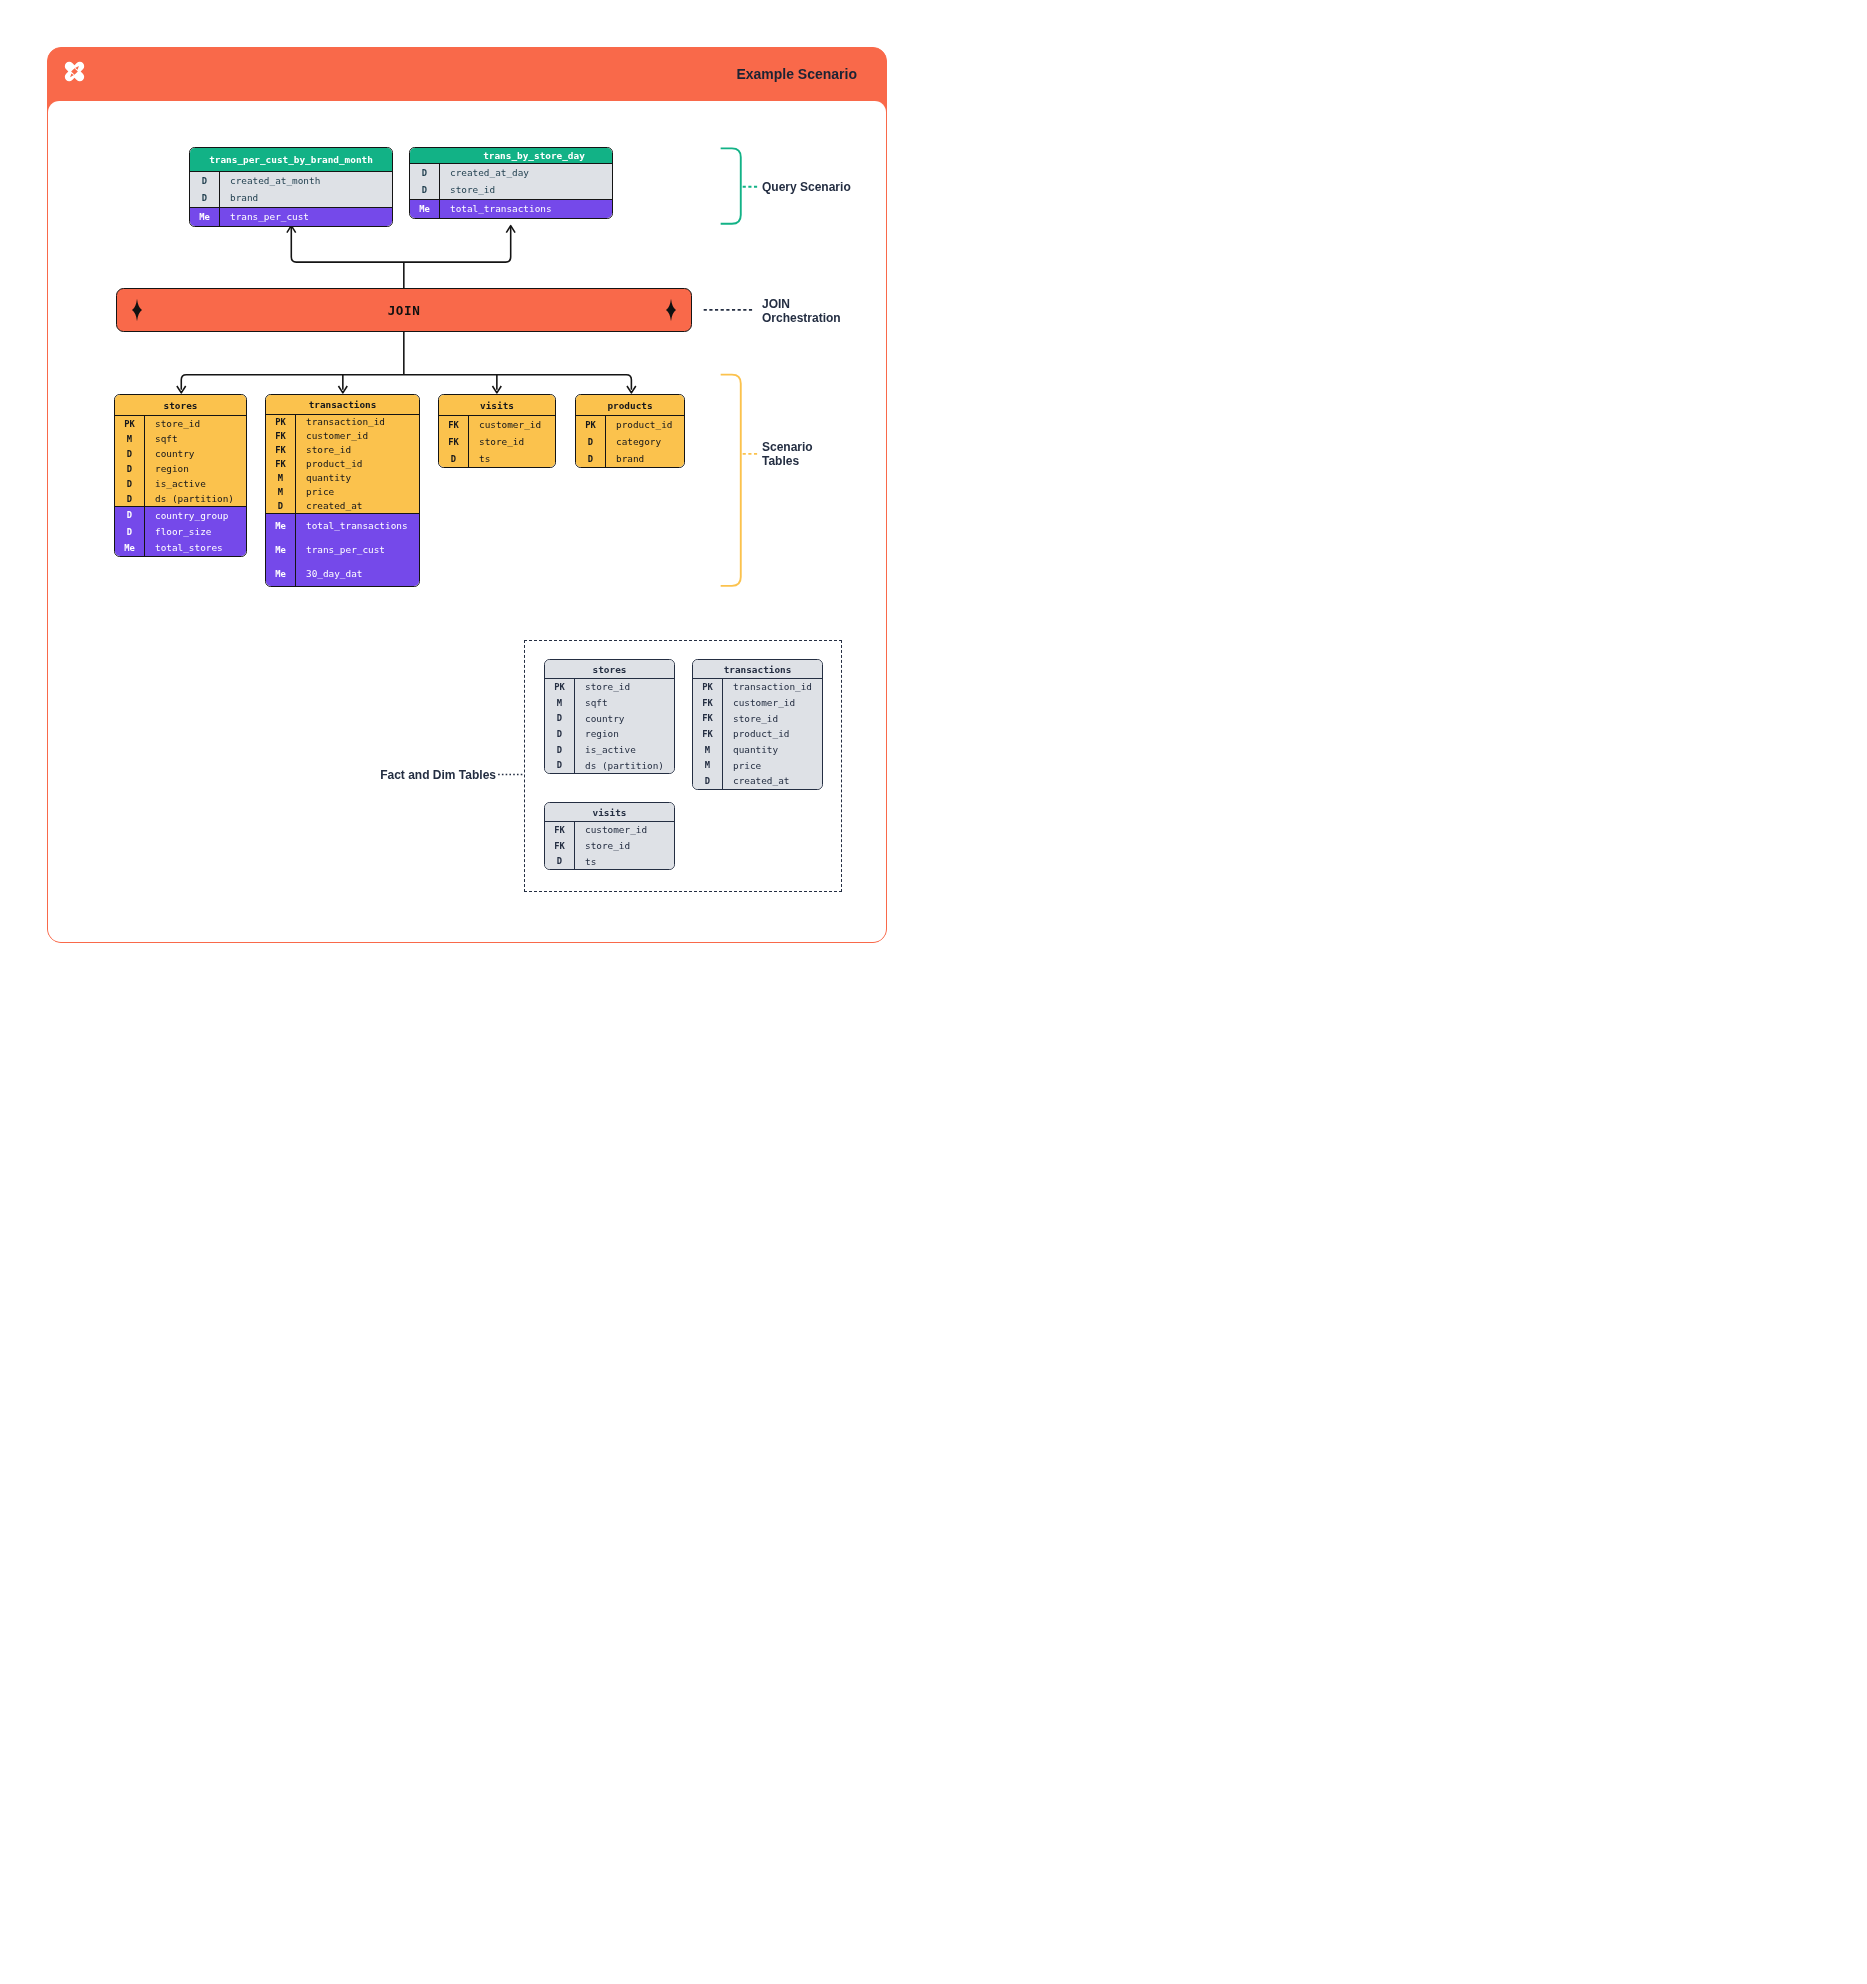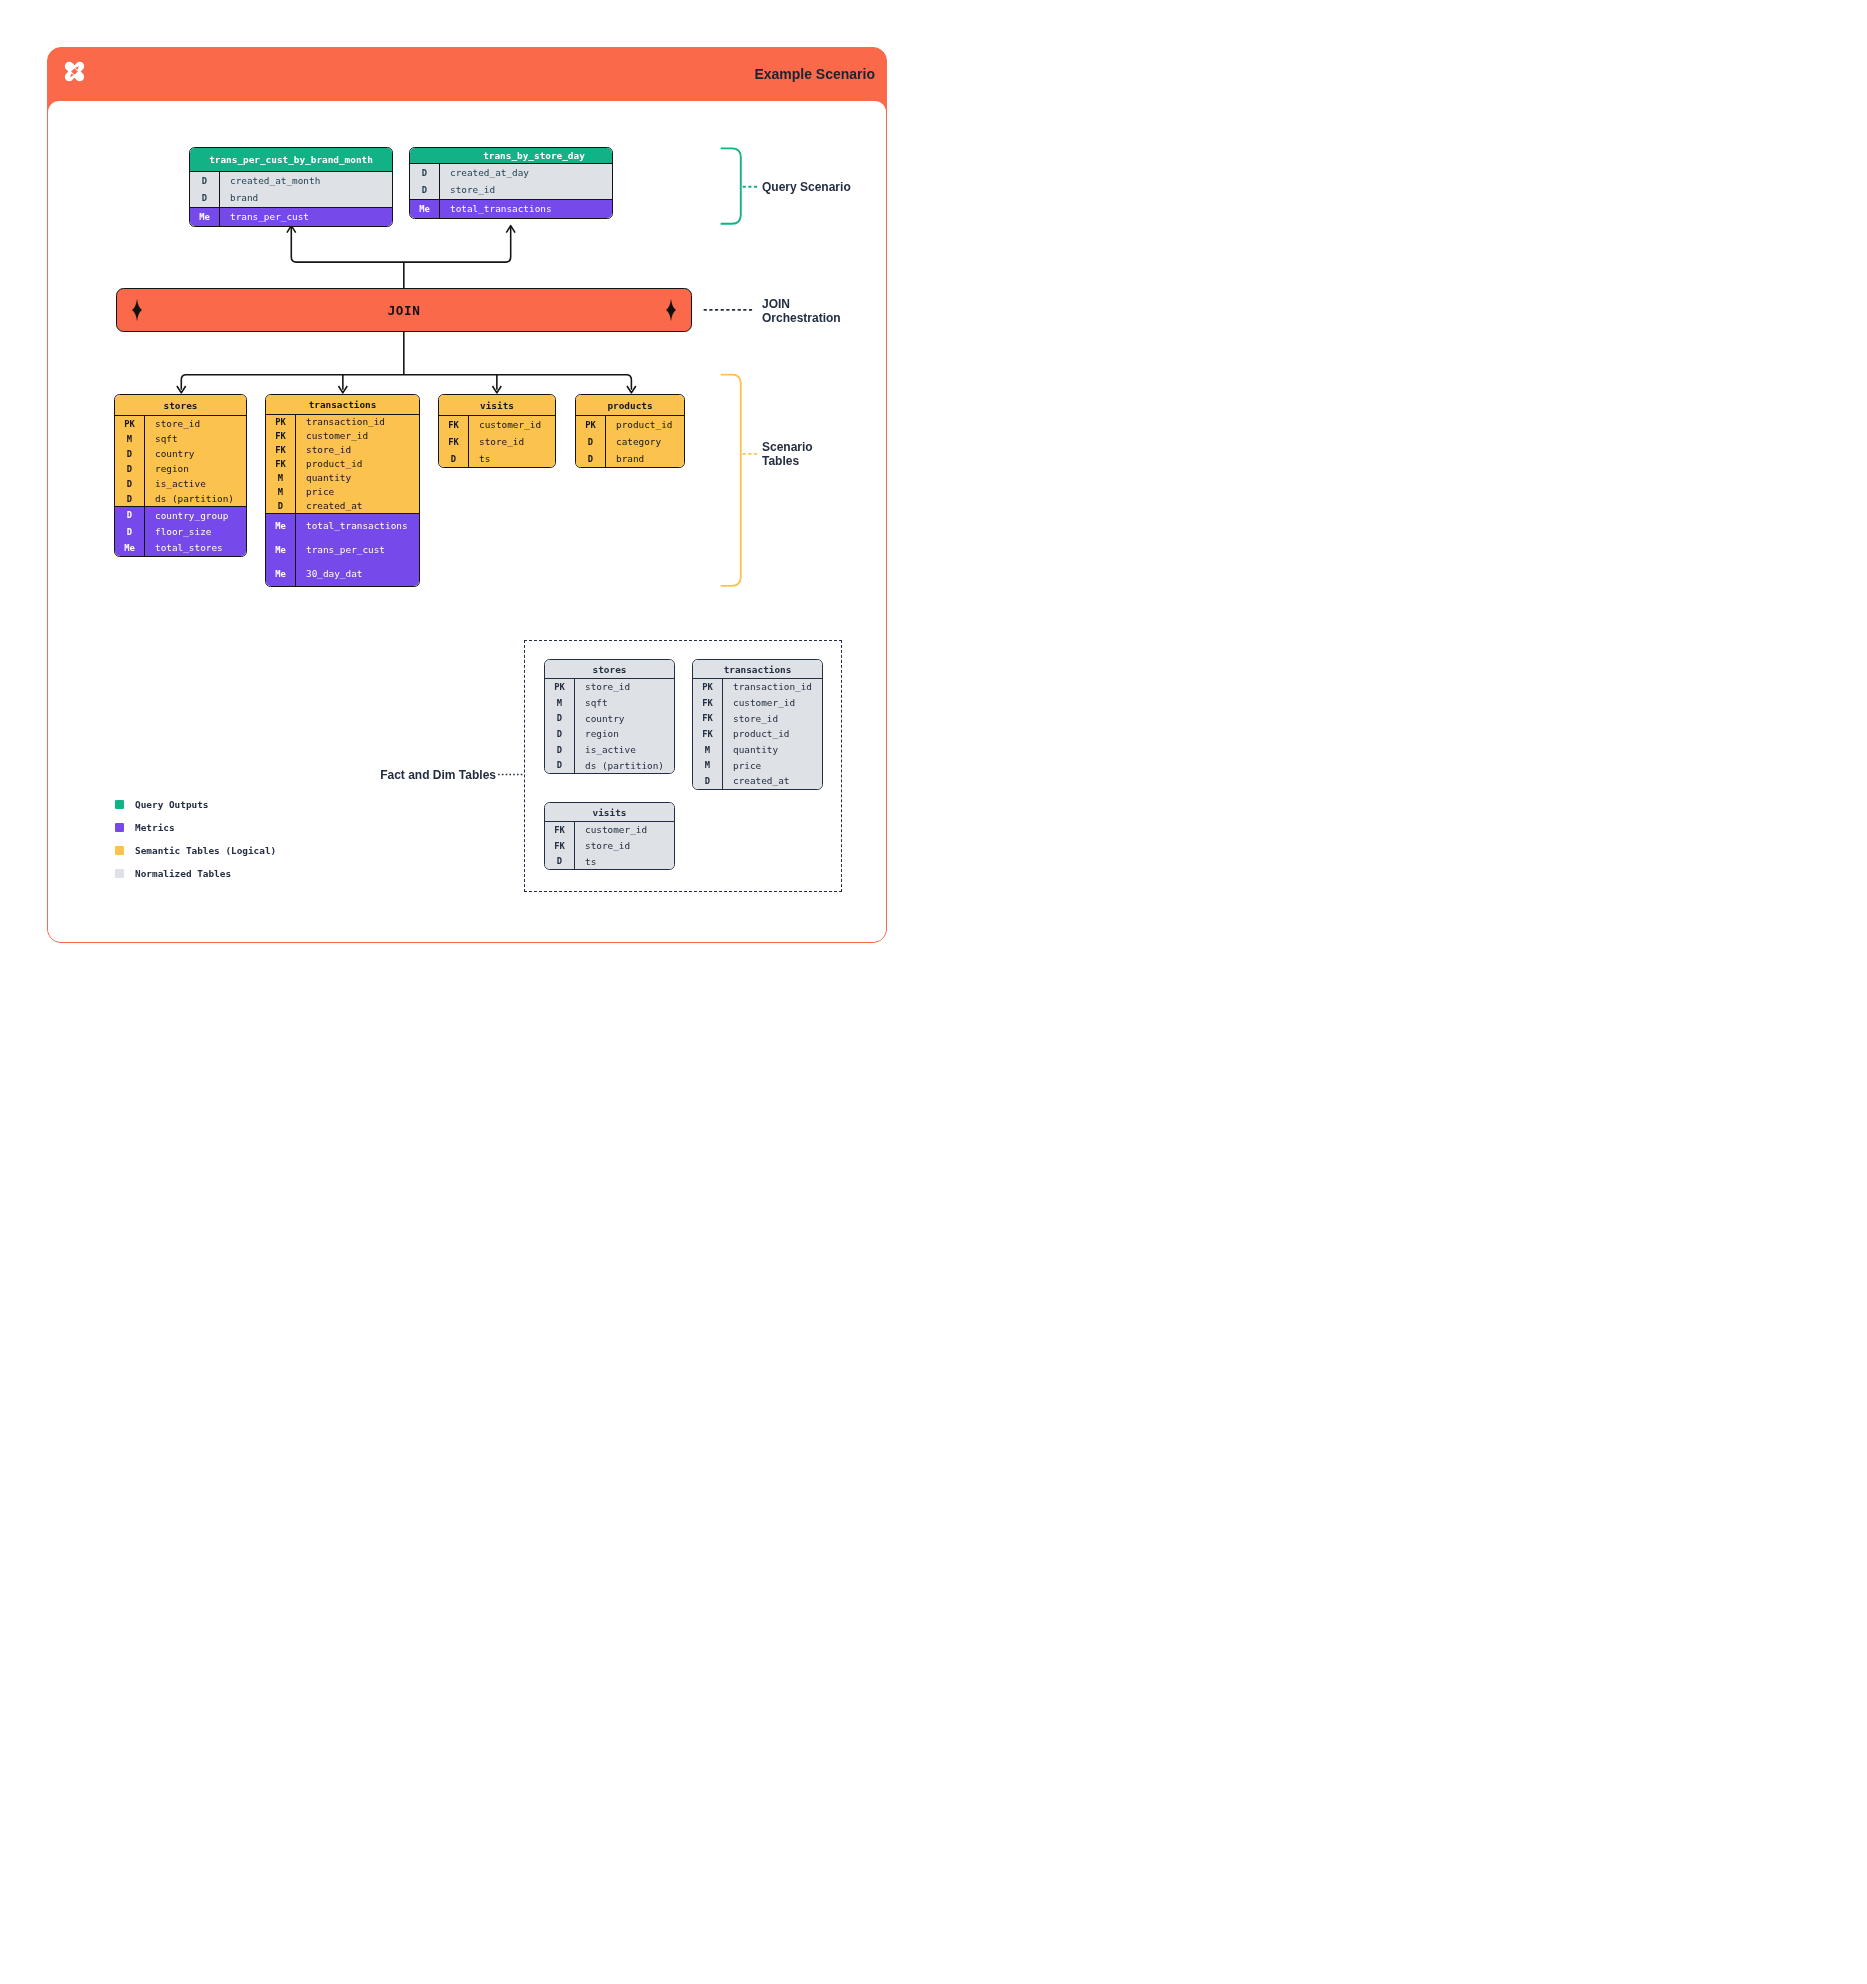--- a/index.html
+++ b/index.html
@@ -9,21 +9,21 @@
   *{box-sizing:border-box}
   body{margin:0;background:#ffffff}
   .canvas{position:relative;width:934px;height:992px;background:#fff;
           font-family:"DejaVu Sans Mono",monospace;}
   
   .card{position:absolute;left:47px;top:47px;width:840px;height:896px;
         border:1.9px solid var(--orange);border-radius:14px;background:var(--orange);overflow:hidden}
   .card-header{position:absolute;top:0;left:0;right:0;height:53px}
   .card-body{position:absolute;top:53px;left:0;right:0;bottom:0;background:#fff;
              border-radius:11.3px 11.3px 11.3px 11.3px}
-  .card-title{position:absolute;top:26.4px;right:11px;transform:translateY(-50%);
+  .card-title{position:absolute;top:26.4px;right:29px;transform:translateY(-50%);
               font-family:"Liberation Sans",sans-serif;font-weight:700;font-size:14px;
               color:var(--title_ink);white-space:nowrap}
   .logo{position:absolute;left:14px;top:11.3px}
   
   .wires{position:absolute;left:0;top:0;pointer-events:none}
   
   .join-bar{position:absolute;left:116px;top:288px;width:576px;height:44px;background:var(--orange);
             border:1.9px solid var(--ink);border-radius:7.5px;display:flex;align-items:center;justify-content:center}
   .join-label{font-weight:700;font-size:12.6px;letter-spacing:0.6px;color:#101010}
   .join-diamond{position:absolute;top:50%;transform:translateY(-50%)}
@@ -365,33 +365,15 @@
   <div class="side-label lbl-join">
     <div>JOIN</div>
     <div>Orchestration</div>
   </div>
   <div class="side-label lbl-semantic">
     <div>Scenario</div>
     <div>Tables</div>
   </div>
   <div class="side-label lbl-factdim">Fact and Dim Tables</div>
 
-  <div class="legend">
-    <div class="legend-item">
-      <span class="legend-swatch sw-green"></span>
-      <span class="legend-label">Query Outputs</span>
-    </div>
-    <div class="legend-item">
-      <span class="legend-swatch sw-purple"></span>
-      <span class="legend-label">Metrics</span>
-    </div>
-    <div class="legend-item">
-      <span class="legend-swatch sw-yellow"></span>
-      <span class="legend-label">Semantic Tables (Logical)</span>
-    </div>
-    <div class="legend-item">
-      <span class="legend-swatch sw-gray"></span>
-      <span class="legend-label">Normalized Tables</span>
-    </div>
-  </div>
 
 </div>
 
 
 </body></html>

